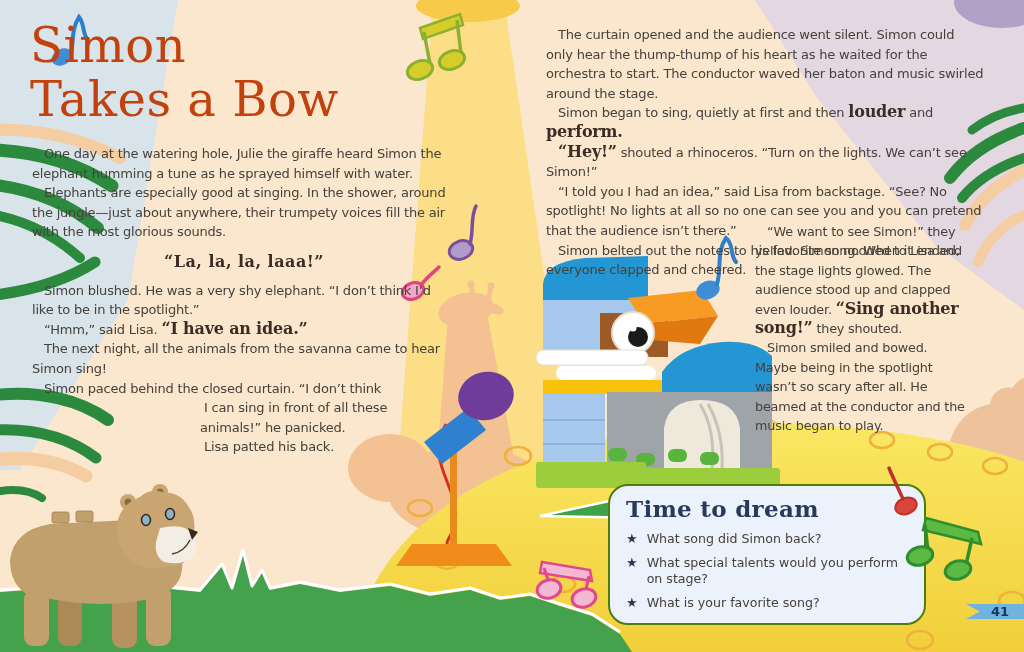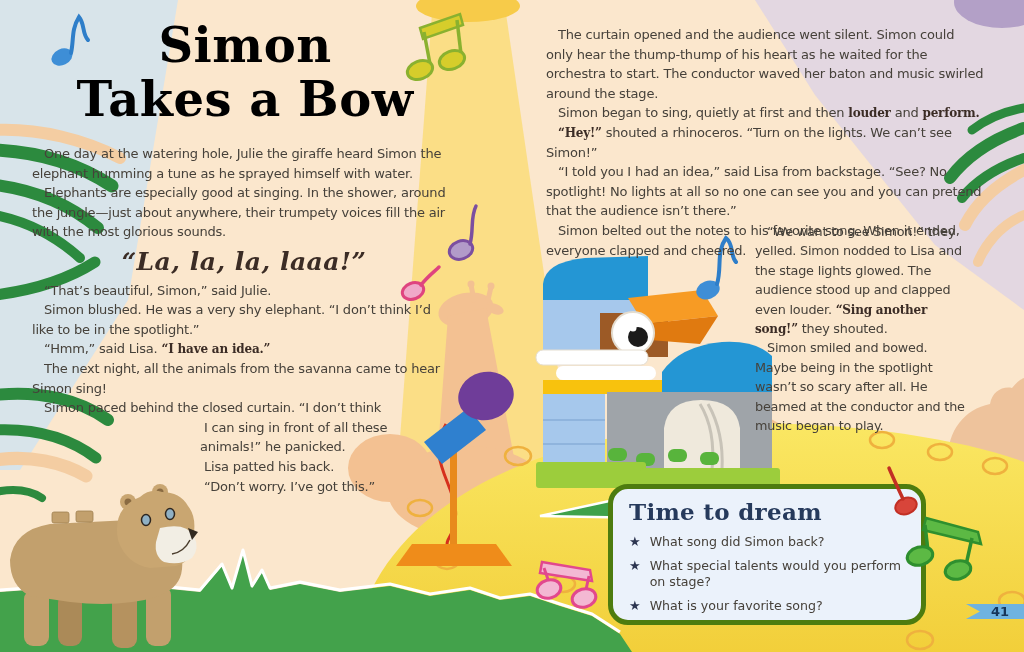--- a/index.html
+++ b/index.html
@@ -6,43 +6,43 @@
   #root{
     position:relative;width:1024px;height:652px;overflow:hidden;
     background:#fbe7cd;font-family:"DejaVu Sans","Liberation Sans",sans-serif;
   }
   svg.bg,svg.overlay{position:absolute;left:0;top:0;width:1024px;height:652px;}
   svg.bg{z-index:0;}
   svg.overlay{z-index:5;pointer-events:none;}
 
   .pagetitle{
     position:absolute;left:30px;top:18px;width:430px;z-index:2;
-    text-align:center;font-family:"DejaVu Serif","Liberation Serif",serif;
-    font-weight:bold;font-size:48px;line-height:54px;color:#000000;letter-spacing:.5px;
+    text-align:left;font-family:"DejaVu Serif","Liberation Serif",serif;
+    font-weight:normal;font-size:48px;line-height:54px;color:#c2410c;letter-spacing:.5px;
   }
   .col{position:absolute;z-index:2;color:#46413a;font-size:13px;line-height:19.6px;letter-spacing:-.2px;}
   .col p{margin:0;text-indent:12px;}
   .leftcol{left:32px;top:144px;width:424px;}
   .rcol1{left:546px;top:25px;width:438px;}
   .rcol2{left:755px;top:222px;width:216px;font-size:12.8px;line-height:19.4px;}
   .callout{
     margin:10px 0 9px;text-align:center;text-indent:0;
     font-family:"DejaVu Serif","Liberation Serif",serif;font-weight:bold;
-    font-size:25px;color:#3b2c25;letter-spacing:.5px;font-style:italic;
+    font-size:16px;color:#3b2c25;letter-spacing:.5px;
   }
   .loud{
     font-family:"DejaVu Serif","Liberation Serif",serif;font-weight:bold;
-    font-size:12px;line-height:1;color:#3b2c25;margin-top:8px;
+    font-size:16px;line-height:1;color:#3b2c25;margin-top:8px;
   }
   .wrapblock{margin-left:168px;width:222px;}
   .wrapblock p{text-indent:4px;}
 
   .dreambox{
     position:absolute;left:608px;top:484px;width:318px;height:141px;z-index:3;
-    box-sizing:border-box;background:#ebf2fb;border:5px solid #4d7c0f;border-radius:20px;
+    box-sizing:border-box;background:#ebf2fb;border:2px solid #4d7c0f;border-radius:20px;
     padding:9px 16px 6px;
   }
   .dreamtitle{
     font-family:"DejaVu Serif","Liberation Serif",serif;font-weight:bold;
     font-size:23px;color:#263a5c;margin-bottom:9px;letter-spacing:.3px;
   }
   .qrow{display:flex;align-items:flex-start;gap:9px;font-size:12.6px;line-height:16px;
     color:#46413a;margin-bottom:8px;}
   .star{color:#2c3550;font-size:13px;line-height:15px;}
 
@@ -230,29 +230,27 @@
 
   <div class="pagetitle">
     <div>Simon</div>
     <div>Takes a Bow</div>
   </div>
 
   <div class="col leftcol">
     <p>One day at the watering hole, Julie the giraffe heard Simon the elephant humming a tune as he sprayed himself with water.</p>
     <p>Elephants are especially good at singing. In the shower, around the jungle—just about anywhere, their trumpety voices fill the air with the most glorious sounds.</p>
     <div class="callout">“La, la, la, laaa!”</div>
-    <p>“That’s beautiful, Simon,” said Julie.</p>
     <p>Simon blushed. He was a very shy elephant. “I don’t think I’d like to be in the spotlight.”</p>
     <p><span>“Hmm,” said Lisa. </span><span class="loud">“I have an idea.”</span></p>
     <p>The next night, all the animals from the savanna came to hear Simon sing!</p>
     <p>Simon paced behind the closed curtain. “I don’t think</p>
     <div class="wrapblock">
       <p>I can sing in front of all these animals!” he panicked.</p>
       <p>Lisa patted his back.</p>
-      <p>“Don’t worry. I’ve got this.”</p>
     </div>
   </div>
 
   <div class="col rcol1">
     <p>The curtain opened and the audience went silent. Simon could only hear the thump-thump of his heart as he waited for the orchestra to start. The conductor waved her baton and music swirled around the stage.</p>
     <p><span>Simon began to sing, quietly at first and then </span><span class="loud">louder</span><span> and </span><span class="loud">perform.</span></p>
     <p><span class="loud">“Hey!”</span><span> shouted a rhinoceros. “Turn on the lights. We can’t see Simon!”</span></p>
     <p>“I told you I had an idea,” said Lisa from backstage. “See? No spotlight! No lights at all so no one can see you and you can pretend that the audience isn’t there.”</p>
     <p>Simon belted out the notes to his favorite song. When it ended, everyone clapped and cheered.</p>
   </div>

